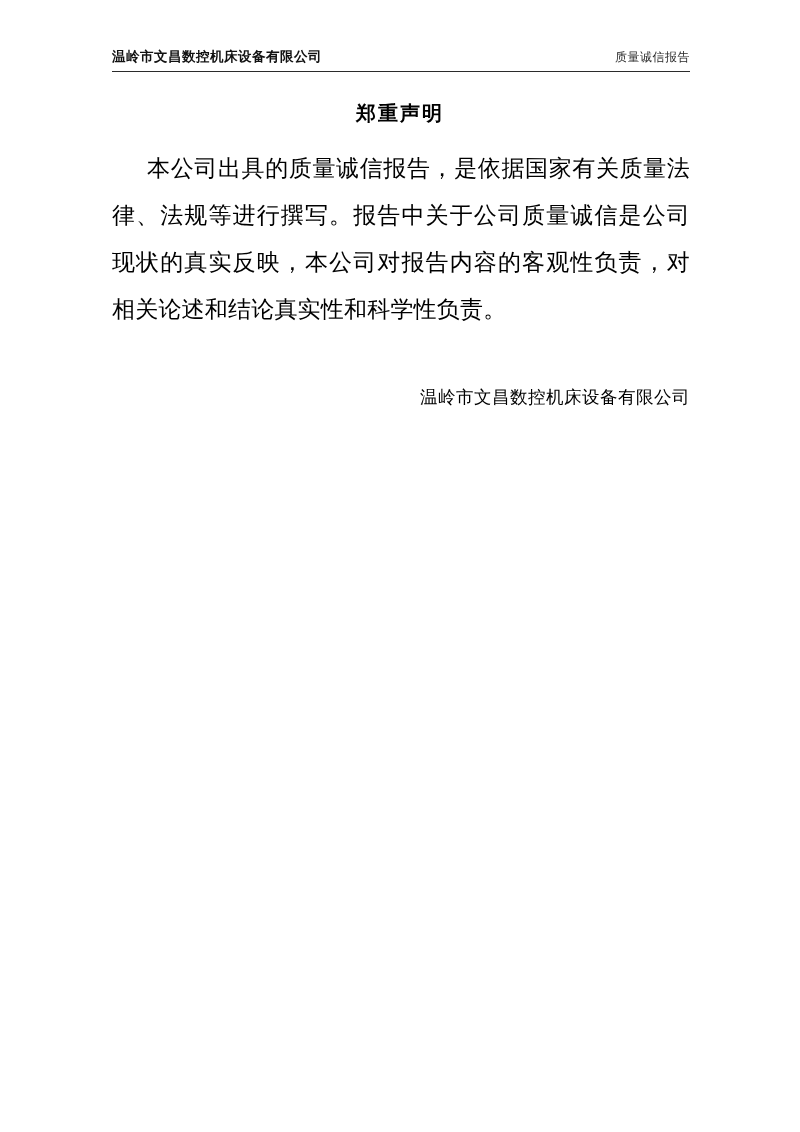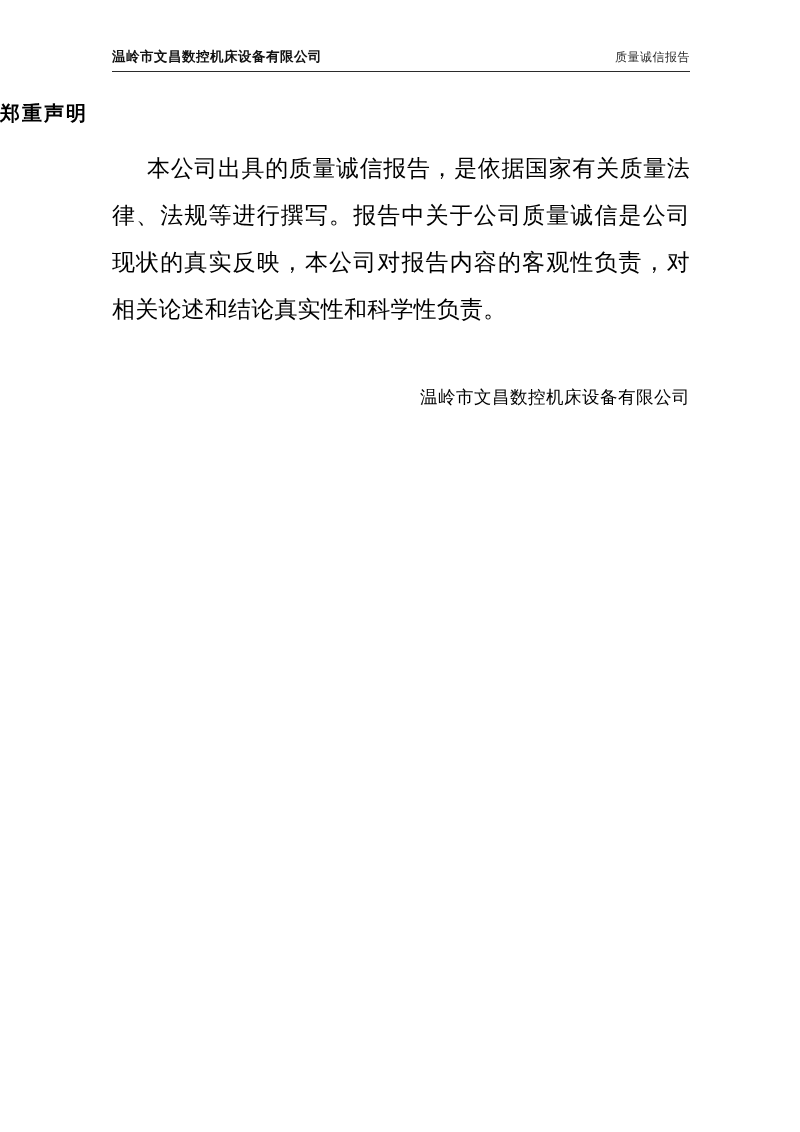--- a/index.html
+++ b/index.html
@@ -50,21 +50,21 @@
     letter-spacing: 0.5px;
     color: #2a2a2a;
     white-space: nowrap;
   }
   
   .doc-title {
     position: absolute;
     left: 0;
     top: 100px;
     width: 800px;
-    text-align: left;
+    text-align: center;
     font-family: "DejaVu Sans", sans-serif;
     font-weight: bold;
     font-size: 20px;
     letter-spacing: 2px;
     color: #000000;
   }
   
   .body-block {
     position: absolute;
     left: 112px;

